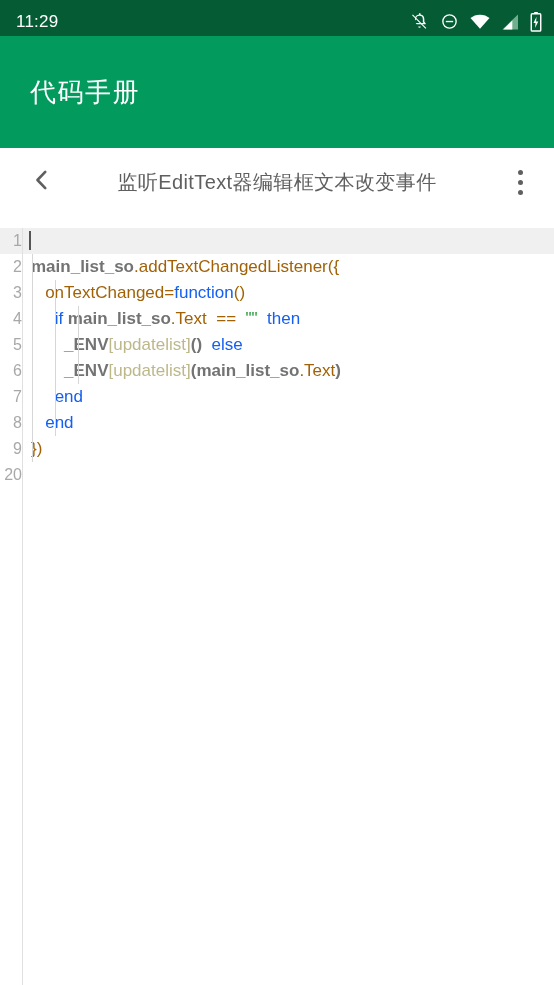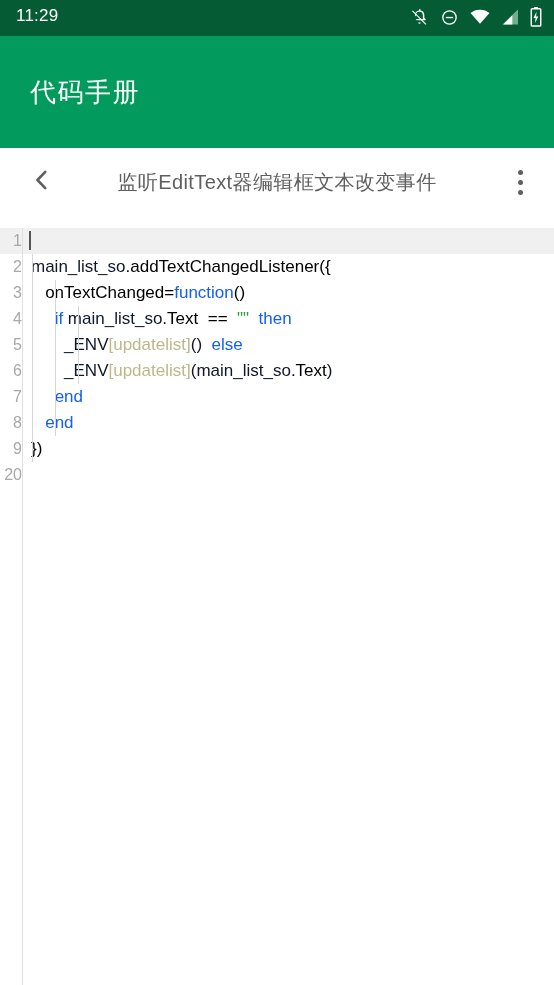--- a/index.html
+++ b/index.html
@@ -13,21 +13,21 @@
     font-family: "Liberation Sans", "DejaVu Sans", sans-serif;
     overflow: hidden;
     position: relative;
   }
 
   
   .status-bar {
     height: 36px;
     background: #055c34;
     display: flex;
-    align-items: flex-start;
+    align-items: center;
     padding: 7px 12px 0 16px;
     box-sizing: border-box;
   }
   .status-clock {
     color: #ffffff;
     font-size: 17px;
     letter-spacing: 0.2px;
     line-height: 1;
   }
   .status-icons {
@@ -160,22 +160,22 @@
   }
 
   
   .guide {
     position: absolute;
     width: 1px;
     background: #d6d6d6;
   }
 
   
-  .t-plain { color: #000000; }
-  .t-var   { color: #0f172a; }
+  .t-plain { color: #a16207; }
+  .t-var   { color: #737373; font-weight: bold; }
   .t-kw    { color: #1560f0; font-weight: normal; }
   .t-str   { color: #2a9b3e; }
   .t-idx   { color: #bdb88a; }
 </style>
 </head>
 <body>
 
 <div class="status-bar">
   <div class="status-clock">11:29</div>
   <div class="status-icons">

